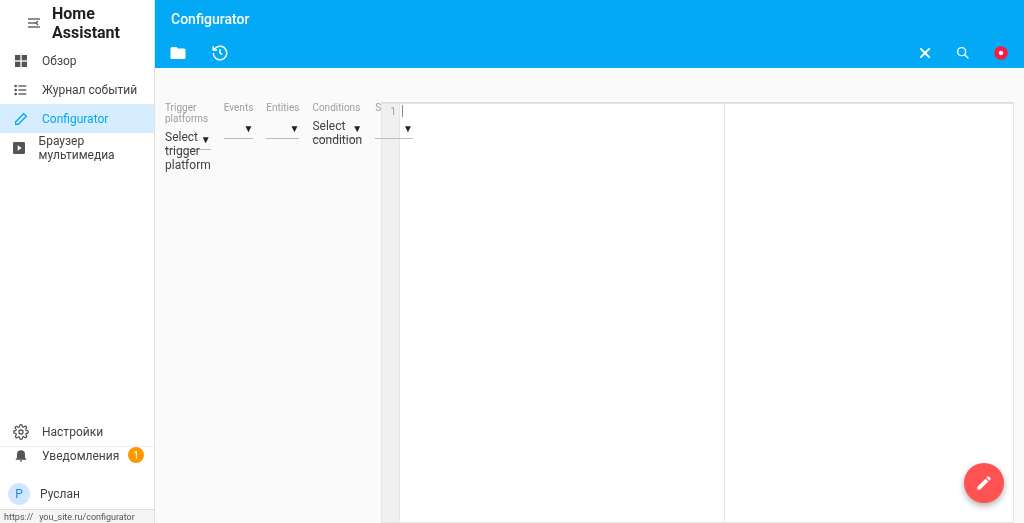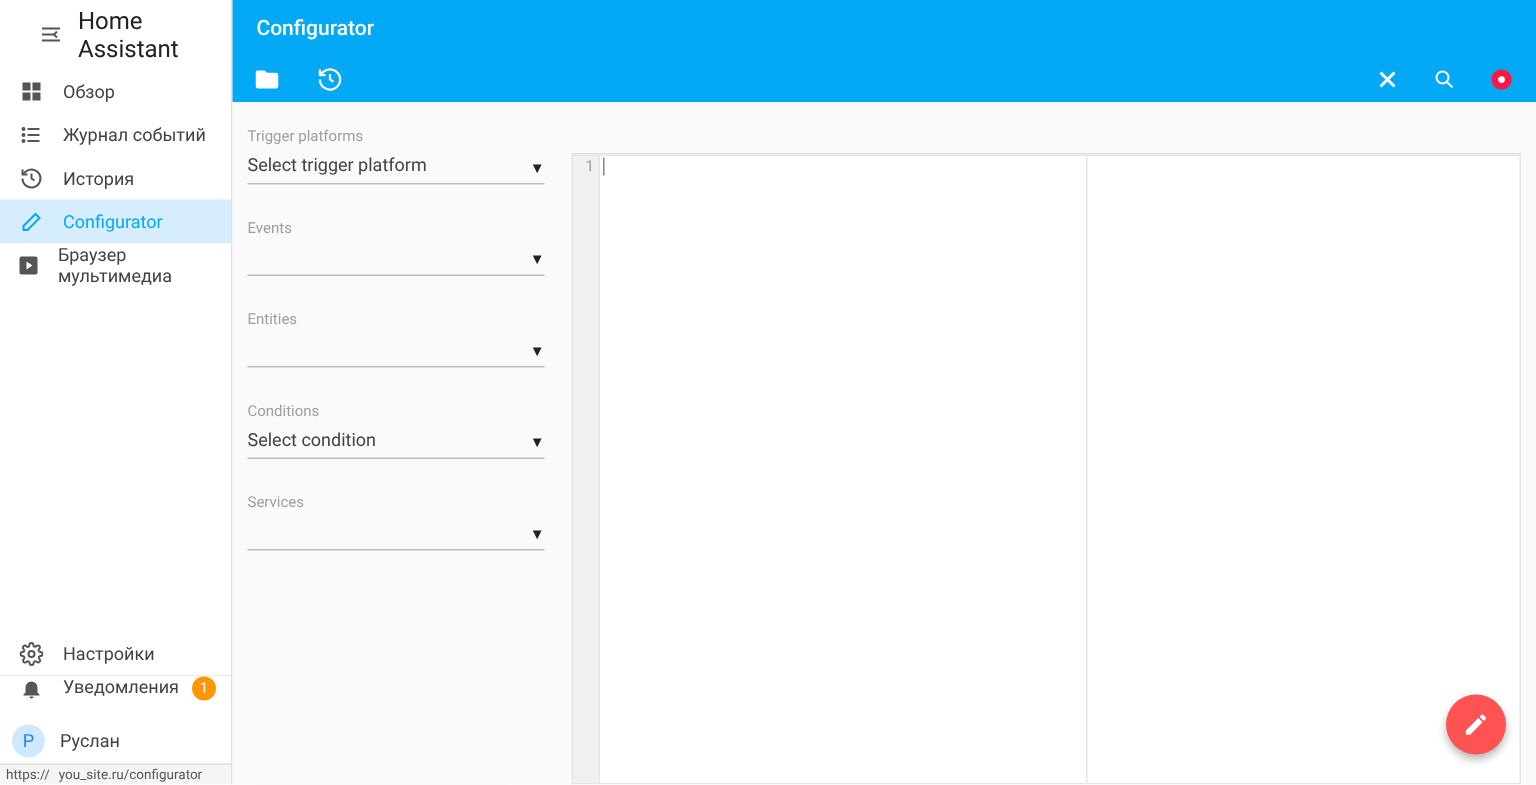--- a/index.html
+++ b/index.html
@@ -1,50 +1,50 @@
 <!DOCTYPE html>
 <html><head>
 <meta charset="utf-8">
 <style>
   * { box-sizing: border-box; margin: 0; padding: 0; }
   html, body { height: 100%; font-family: Roboto, Arial, sans-serif; font-size: 13px; color: #212121; }
   body { width: 1024px; height: 523px; overflow: hidden; display: flex; background: #fff; }
 
   
   .sidebar { width: 155px; height: 100%; border-right: 1px solid #e0e0e0; display: flex; flex-direction: column; background: #fff; }
-  .sidebar-header { display: flex; align-items: center; height: 46px; padding: 0 26px; font-size: 16px; font-weight: 400; }
+  .sidebar-header { display: flex; align-items: center; height: 46px; padding: 0 26px; font-size: 16px; font-weight: 700; }
   .sidebar-header .menu-icon { width: 22px; display: flex; align-items: center; justify-content: center; margin-right: 10px; color: #555; }
   .nav { flex: 1; }
   .nav-item { display: flex; align-items: center; height: 29px; padding: 0 10px; cursor: pointer; font-size: 12px; color: #424242; }
   .nav-item .icon { width: 22px; display: flex; align-items: center; justify-content: center; margin-right: 10px; color: #555; }
   .nav-item.active { background: #d6ecff; color: #03a9f4; }
   .nav-item.active .icon { color: #03a9f4; }
 
   .sidebar-bottom { }
   .sidebar-bottom .nav-item { height: 29px; }
-  .notif-row { display: flex; align-items: flex-start; height: 29px; padding: 0 10px; font-size: 12px; color: #424242; border-top: 1px solid #eee; cursor: pointer; }
+  .notif-row { display: flex; align-items: flex-end; height: 29px; padding: 16px 10px; font-size: 12px; color: #424242; border-top: 1px solid #eee; cursor: pointer; }
   .notif-row .icon { width: 22px; display: flex; align-items: center; justify-content: center; margin-right: 10px; color: #555; }
   .badge { width: 16px; height: 16px; border-radius: 50%; background: #ff9800; color: #fff; font-size: 10px; display: flex; align-items: center; justify-content: center; margin-left: auto; }
   .user-row { display: flex; align-items: center; height: 30px; padding: 0 8px; font-size: 12px; color: #424242; cursor: pointer; }
   .avatar { width: 22px; height: 22px; border-radius: 50%; background: #cfe8ff; color: #1e88e5; display: flex; align-items: center; justify-content: center; font-size: 12px; margin-right: 10px; }
   .statusbar { height: 14px; font-size: 9px; background: #f5f5f5; padding: 0 4px; display: flex; align-items: center; color: #555; border-top: 1px solid #e0e0e0; }
   .statusbar .url-right { margin-left: 6px; }
 
   
   .main { flex: 1; display: flex; flex-direction: column; background: #fafafa; position: relative; height: 100%; }
   .topbar { height: 68px; background: #03a9f4; color: #fff; display: flex; flex-direction: column; }
   .topbar-title { height: 38px; display: flex; align-items: center; padding: 0 16px; font-size: 14px; font-weight: 500; }
   .topbar-actions { height: 30px; display: flex; align-items: center; padding: 0 14px 0 10px; }
   .topbar-actions .left { display: flex; gap: 24px; padding-left: 4px; }
   .topbar-actions .right { margin-left: auto; display: flex; gap: 20px; align-items: center; }
   .tb-icon { width: 18px; height: 18px; display: flex; align-items: center; justify-content: center; cursor: pointer; color: #fff; }
   .tb-icon.red { color: #ff1744; }
 
   .content { flex: 1; display: flex; gap: 18px; padding: 18px 10px 0 10px; overflow: hidden; }
-  .left-panel { width: 198px; display: flex; flex-direction: column; gap: 24px; }
+  .left-panel { width: 198px; display: flex; gap: 13px; margin-top: 16px; }
   .field-group { }
   .field-label { font-size: 10px; color: #9e9e9e; margin-bottom: 6px; }
   .select-line, .input-line { position: relative; border-bottom: 1px solid #bdbdbd; height: 20px; display: flex; align-items: flex-start; padding-bottom: 2px; font-size: 12px; color: #424242; }
   .select-line .arrow { position: absolute; right: 0; top: 4px; font-size: 10px; color: #222; pointer-events: none; }
   .input-line .placeholder { color: #c0c0c0; }
 
   .editor-wrap { flex: 1; display: flex; flex-direction: column; }
   .editor-tab-strip { height: 16px; }
   .editor-top-hr { height: 1px; background: #ddd; }
   .editor-panes { flex: 1; display: flex; }
@@ -92,30 +92,20 @@
             <line x1="8" y1="6" x2="20" y2="6"></line>
             <line x1="8" y1="12" x2="20" y2="12"></line>
             <line x1="8" y1="18" x2="20" y2="18"></line>
             <circle cx="4" cy="6" r="1"></circle>
             <circle cx="4" cy="12" r="1"></circle>
             <circle cx="4" cy="18" r="1"></circle>
           </svg>
       </span>
       <span>Журнал событий</span>
     </div>
-    <div class="nav-item">
-      <span class="icon">
-        <svg width="16" height="16" viewBox="0 0 24 24" fill="none" stroke="currentColor" stroke-width="2">
-            <path d="M3 12a9 9 0 1 0 3-6.7L3 8"></path>
-            <polyline points="3 3 3 8 8 8"></polyline>
-            <polyline points="12 7 12 12 15 14"></polyline>
-          </svg>
-      </span>
-      <span>История</span>
-    </div>
     <div class="nav-item active">
       <span class="icon">
         <svg width="16" height="16" viewBox="0 0 24 24" fill="none" stroke="currentColor" stroke-width="2">
             <path d="M4 20h4L20 8l-4-4L4 16v4z"></path>
           </svg>
       </span>
       <span>Configurator</span>
     </div>
     <div class="nav-item">
       <span class="icon">

